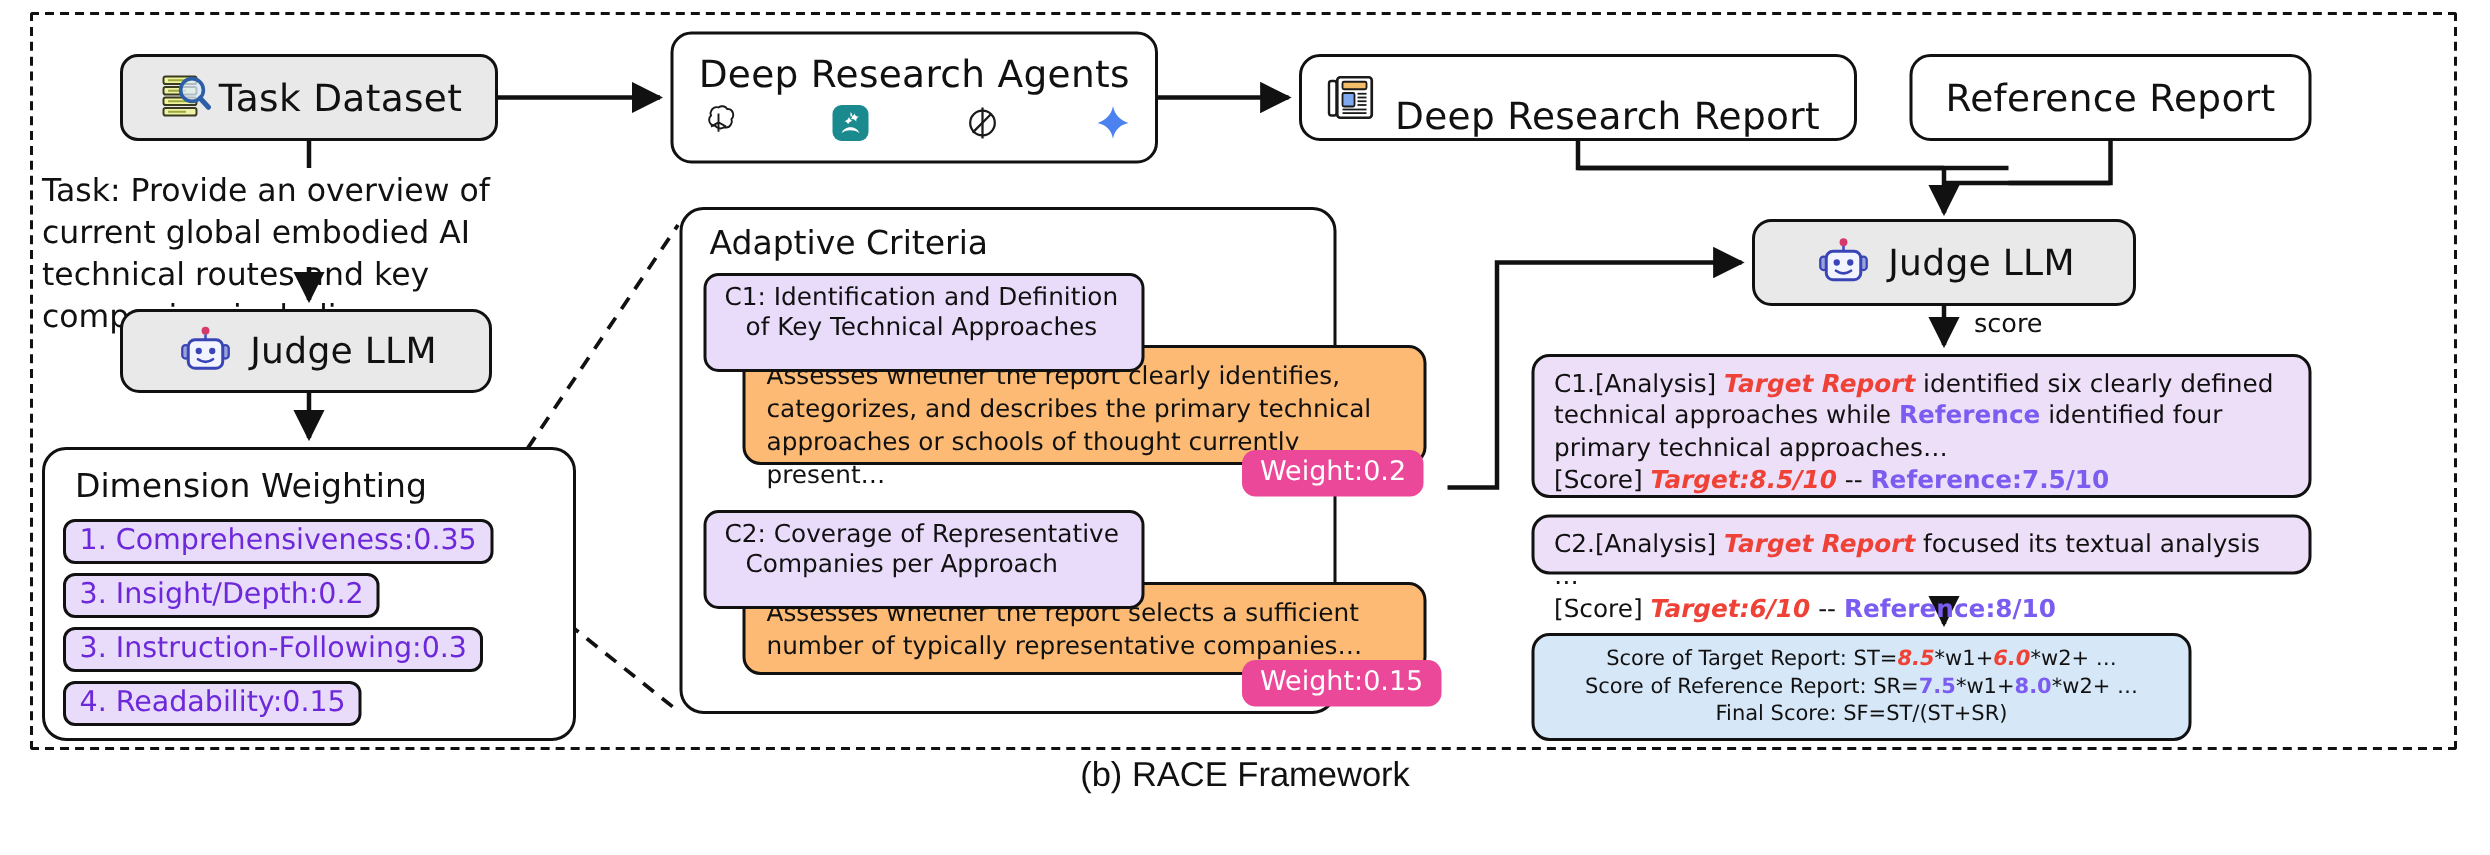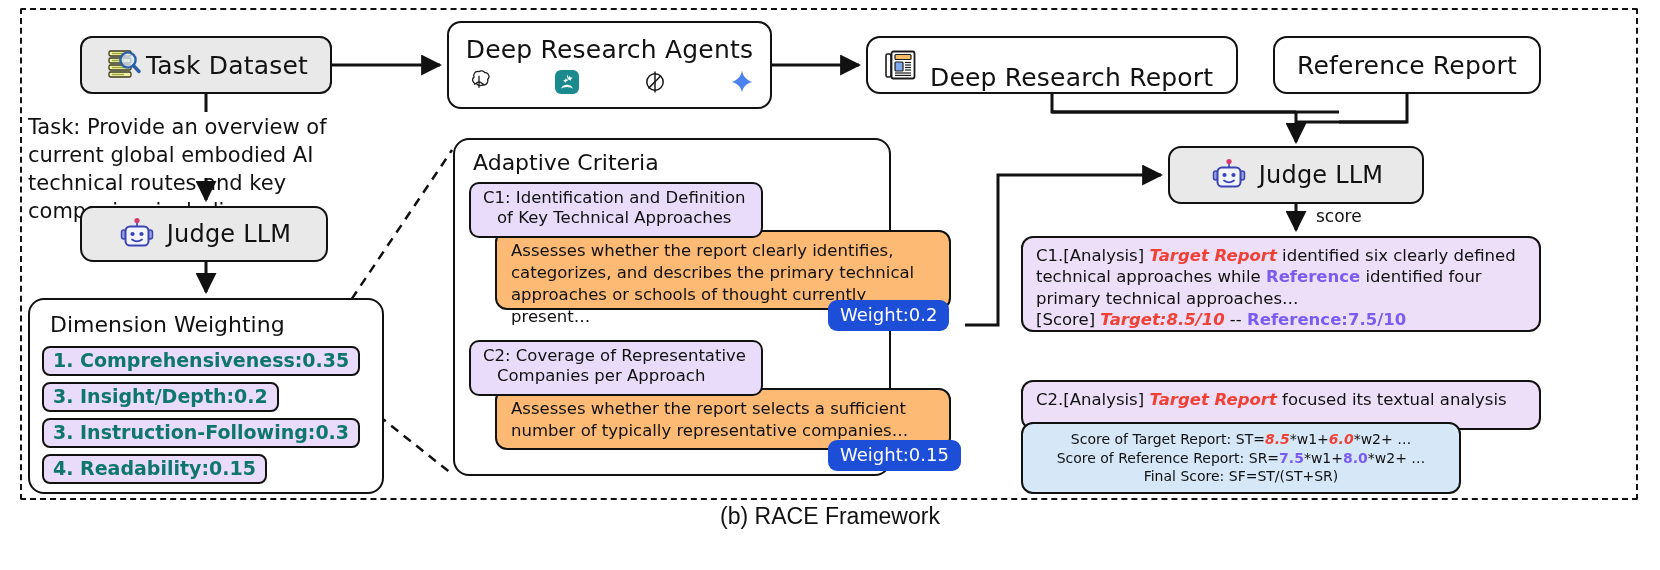--- a/index.html
+++ b/index.html
@@ -43,55 +43,55 @@
   }
   
   #dimcard{
     position:absolute;left:28px;top:298px;width:356px;height:196px;
     border:2.5px solid #111;border-radius:16px;background:#fff;box-sizing:border-box;
   }
   #dimcard .cardttl{position:absolute;left:20px;top:12px;font-size:22px;color:#111;}
   .dimrow{
     position:absolute;left:12px;box-sizing:border-box;
     background:#e8dcfa;border:2.5px solid #111;border-radius:8px;
-    padding:1px 9px 3px 9px;font-size:19px;color:#0f766e;white-space:nowrap;font-weight:bold;
+    padding:1px 9px 3px 9px;font-size:19px;color:#6d28d9;white-space:nowrap;
   }
   .dimrow.d0{top:46px;}
   .dimrow.d1{top:82px;}
   .dimrow.d2{top:118px;}
   .dimrow.d3{top:154px;}
   
   #accard{
     position:absolute;left:453px;top:138px;width:438px;height:338px;
     border:2.5px solid #111;border-radius:16px;background:#fff;box-sizing:border-box;
   }
   #accard .cardttl{position:absolute;left:18px;top:10px;font-size:22px;color:#111;}
   .crit-head{
     position:absolute;box-sizing:border-box;background:#e8dcfa;
-    border:2.5px solid #111;border-radius:10px;padding:4px 12px 8px 12px;
+    border:2.5px solid #111;border-radius:10px;padding:4px 12px 18px 12px;
     font-size:16.5px;line-height:1.22;color:#111;z-index:3;
   }
   .crit-body{
     position:absolute;box-sizing:border-box;background:#fdba74;
     border:2.5px solid #111;border-radius:12px;padding:8px 12px 9px 14px;
     font-size:16.5px;line-height:1.33;color:#111;z-index:2;
   }
   .weight{
-    position:absolute;box-sizing:border-box;background:#1d4ed8;
+    position:absolute;box-sizing:border-box;background:#ec4899;
     border-radius:9px;padding:4px 12px 6px 12px;
     font-size:18px;color:#fff;white-space:nowrap;z-index:4;
   }
   
   .apanel{
     position:absolute;box-sizing:border-box;background:#eddff8;
     border:2.5px solid #111;border-radius:12px;padding:7px 12px 8px 13px;
     font-size:16.5px;line-height:1.30;color:#111;
   }
   #a1{left:1021px;top:236px;width:520px;height:96px;}
-  #a2{left:1021px;top:343px;width:520px;height:50px;margin-top:37px;}
+  #a2{left:1021px;top:343px;width:520px;height:40px;}
   #final{
     position:absolute;left:1021px;top:422px;width:440px;height:72px;
     box-sizing:border-box;background:#d6e7f8;border:2.5px solid #111;border-radius:12px;
     font-size:14px;line-height:1.35;color:#111;text-align:center;
     display:flex;flex-direction:column;justify-content:center;
   }
   .tgt{color:#ef4136;font-weight:700;font-style:italic;}
   .ref{color:#7b5cf0;font-weight:700;}
   #score-lbl{position:absolute;left:1316px;top:206px;font-size:17px;color:#111;}
   

